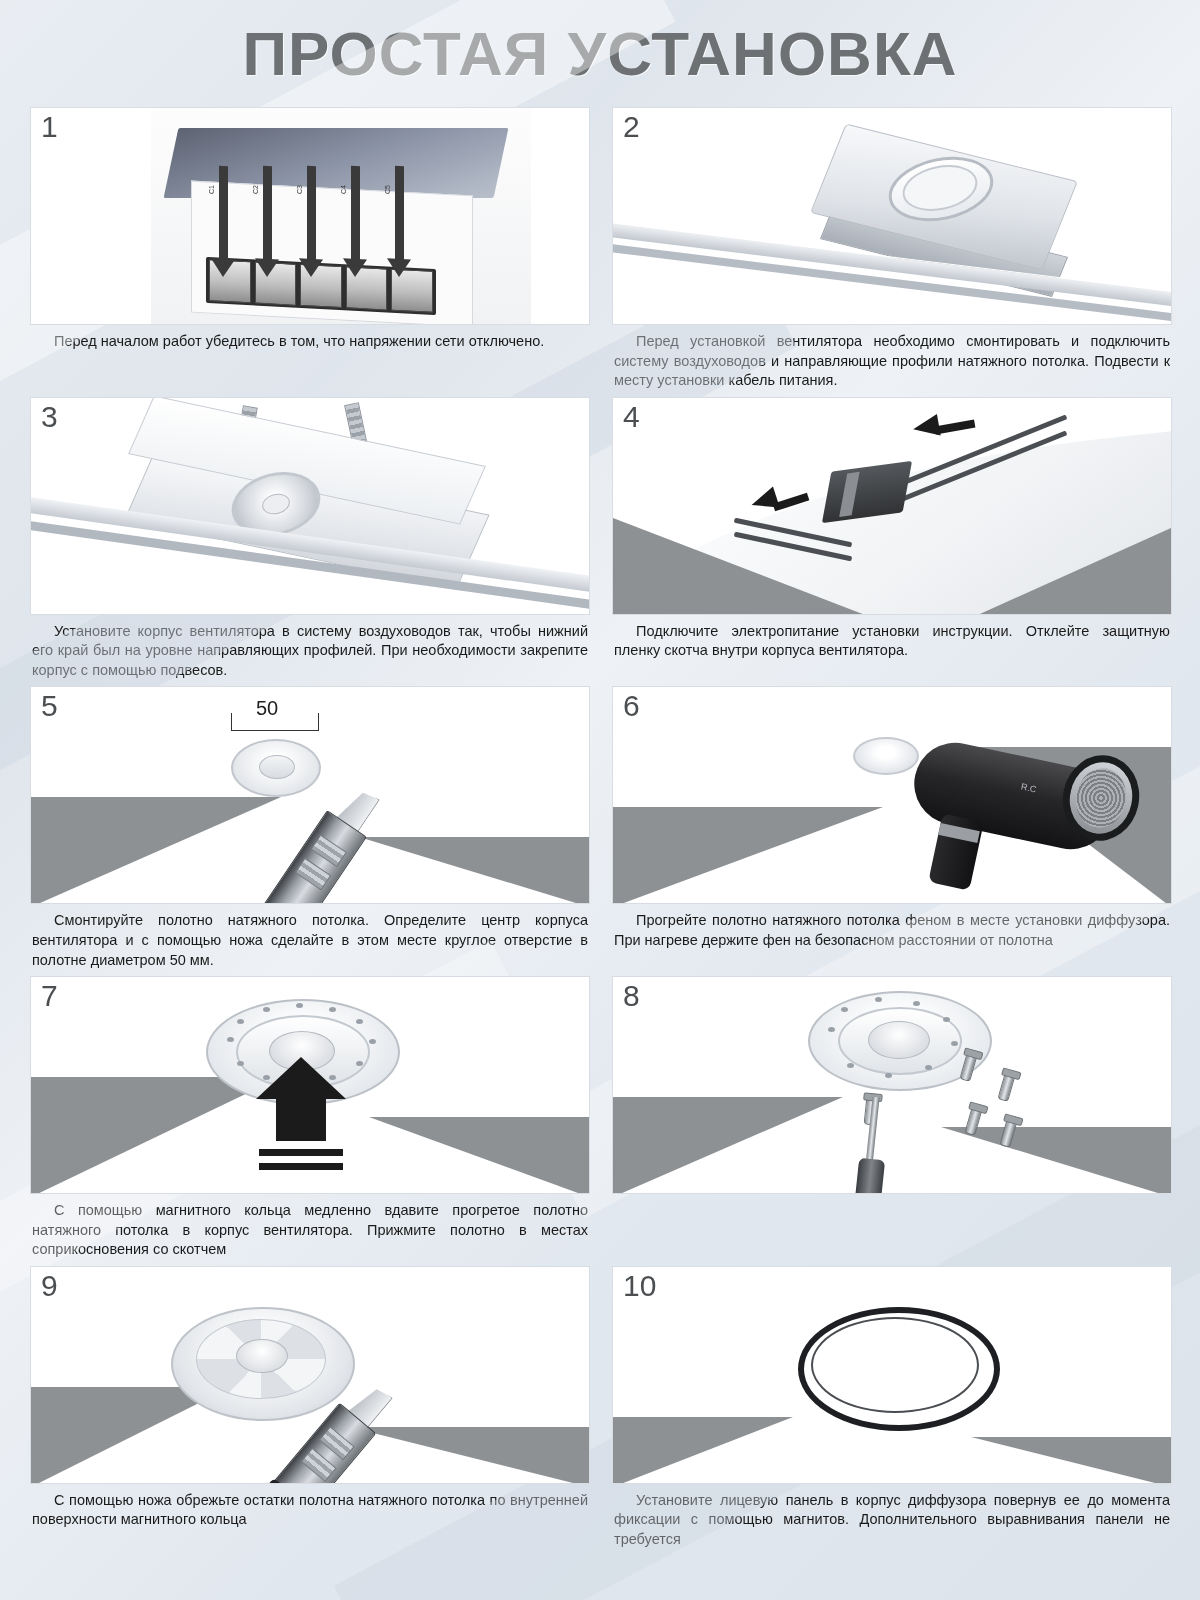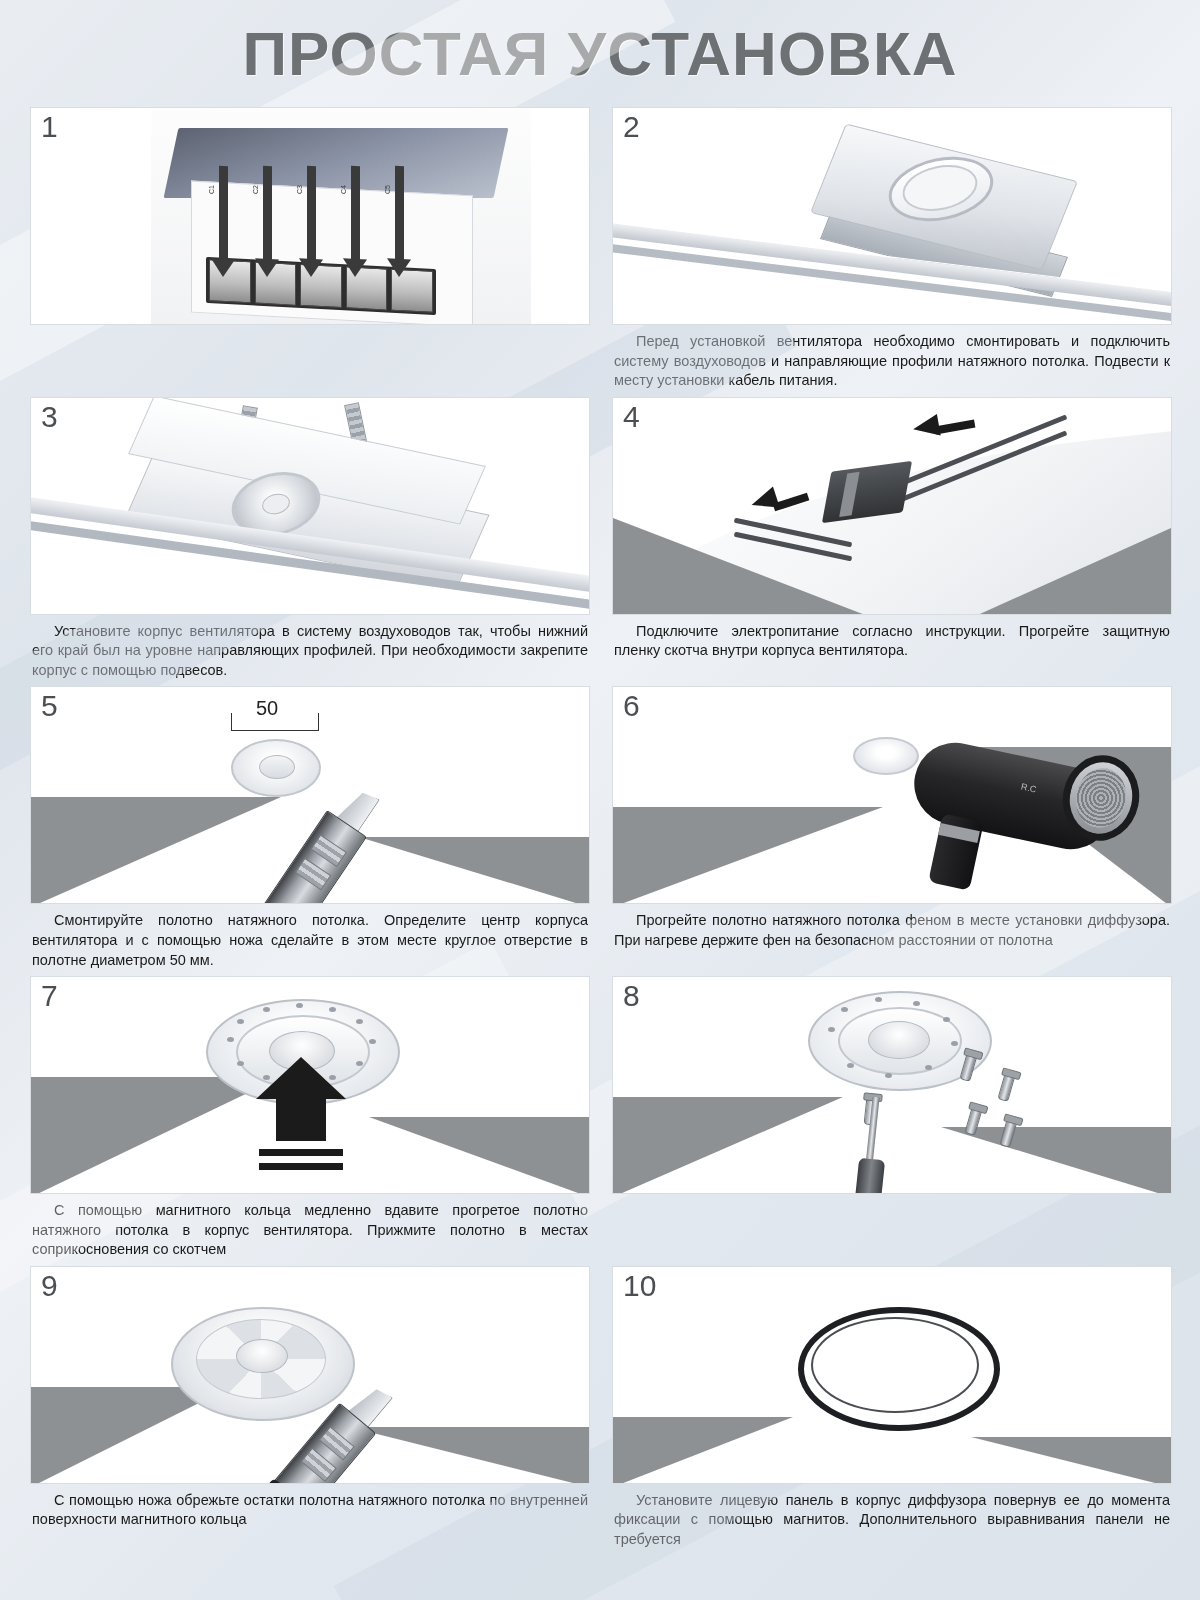--- a/index.html
+++ b/index.html
@@ -603,20 +603,21 @@
           <div class="s1-arrow" style="left:320px"></div>
           <div class="s1-arrow" style="left:364px"></div>
           <div class="s1-lbl" style="left:176px">C1</div>
           <div class="s1-lbl" style="left:220px">C2</div>
           <div class="s1-lbl" style="left:264px">C3</div>
           <div class="s1-lbl" style="left:308px">C4</div>
           <div class="s1-lbl" style="left:352px">C5</div>
         </div>
         <div class="num">1</div>
       </div>
+      <div class="caption">Перед началом работ убедитесь в том, что напряжении сети отключено.</div>
     </div>
 
     <div class="step">
       <div class="figure">
         <div class="scene">
           <div class="s2-duct2"></div>
           <div class="s2-duct"></div>
           <div class="s2-ring-o"></div>
           <div class="s2-ring-i"></div>
           <div class="s2-profile"></div>
@@ -654,21 +655,21 @@
           <div class="s4-wire w3"></div>
           <div class="s4-wire w4"></div>
           <div class="s4-conn"></div>
           <div class="s4-arr-top-tail"></div>
           <div class="s4-arr-top"></div>
           <div class="s4-arr-left-tail"></div>
           <div class="s4-arr-left"></div>
         </div>
         <div class="num">4</div>
       </div>
-      <div class="caption">Подключите электропитание согласно инструкции. Прогрейте защитную пленку скотча внутри корпуса вентилятора.</div>
+      <div class="caption">Подключите электропитание установки инструкции. Отклейте защитную пленку скотча внутри корпуса вентилятора.</div>
     </div>
 
     <div class="step">
       <div class="figure">
         <div class="scene">
           <div class="s5-gray"></div>
           <div class="s5-gray2"></div>
           <div class="s5-dim"></div>
           <div class="s5-dimtxt">50</div>
           <div class="s5-diff"></div>

